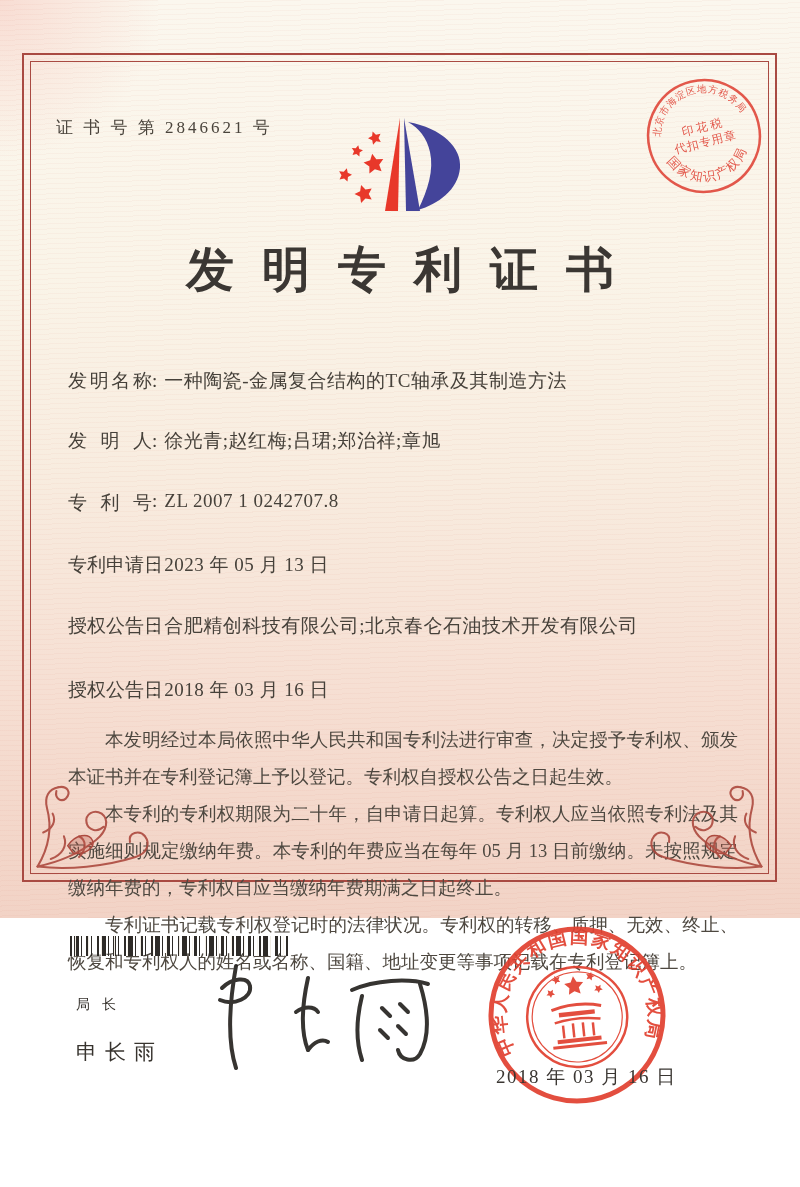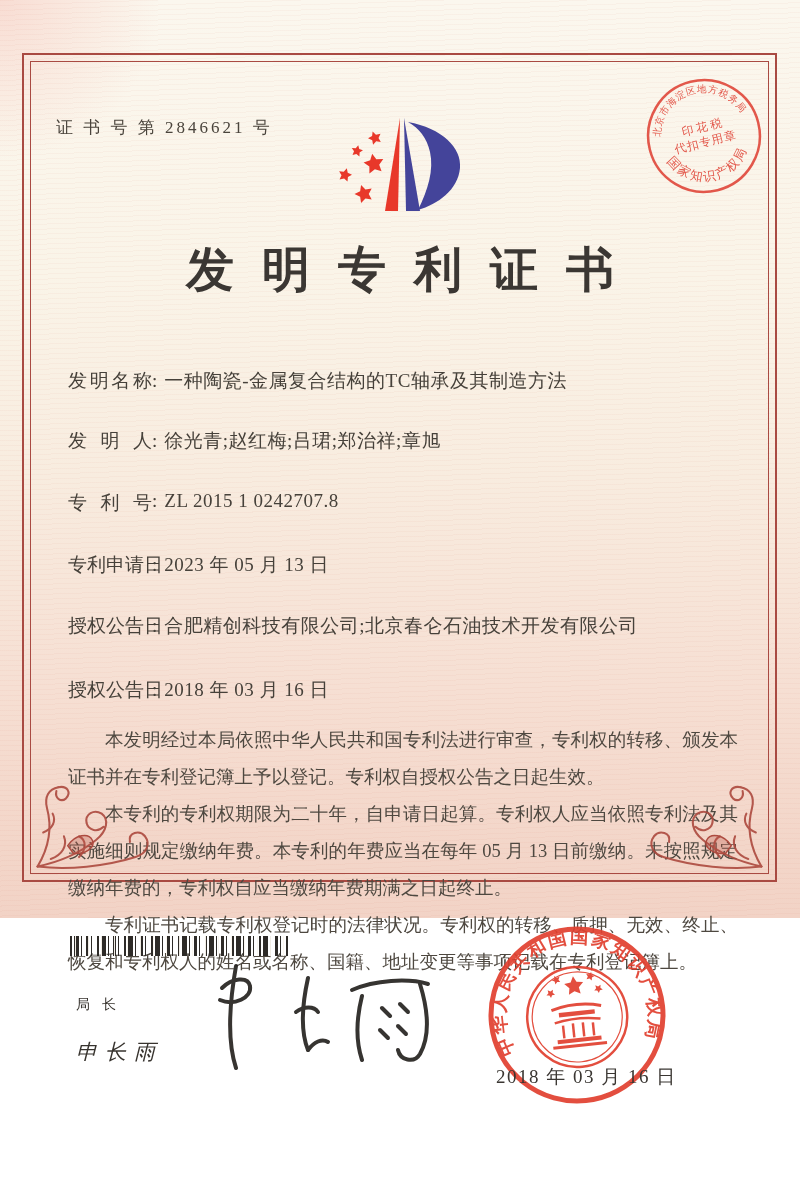--- a/index.html
+++ b/index.html
@@ -31,21 +31,21 @@
   .barcode{position:absolute;left:70px;top:936px;width:220px;height:20px;
     background:
       repeating-linear-gradient(90deg, rgba(250,246,238,0) 0 5px, rgba(250,246,238,0.95) 5px 6px, rgba(250,246,238,0) 6px 13px),
       repeating-linear-gradient(90deg,
         #2e2b28 0 2px, rgba(0,0,0,0) 2px 4px,
         #2e2b28 4px 9px, rgba(0,0,0,0) 9px 11px,
         #2e2b28 11px 12px, rgba(0,0,0,0) 12px 16px,
         #2e2b28 16px 19px, rgba(0,0,0,0) 19px 21px,
         #2e2b28 21px 22px, rgba(0,0,0,0) 22px 27px);}
   .signoff-title{position:absolute;left:76px;top:996px;font-size:14px;color:#37332e;letter-spacing:12px;}
-  .signoff-name{position:absolute;left:76px;top:1038px;font-size:21px;color:#37332e;letter-spacing:8px;font-style:italic;}
+  .signoff-name{position:absolute;left:76px;top:1038px;font-size:21px;color:#37332e;letter-spacing:8px;}
   .signature{position:absolute;left:170px;top:960px;z-index:3;}
   .office-seal{position:absolute;left:482px;top:920px;z-index:2;opacity:0.92;}
   .issue-date{position:absolute;left:496px;top:1064px;z-index:5;font-size:19px;
     color:#3a3632;letter-spacing:1.5px;white-space:nowrap;}
   .tax-seal{position:absolute;left:638px;top:70px;opacity:0.9;}
   .corner{position:absolute;bottom:44px;z-index:1;}
   .corner.left{left:30px;}
   .corner.right{right:31px;transform:scaleX(-1);}
   svg .seal-stroke{stroke:#e1402f;fill:none;}
   svg .seal-fill{fill:#e1402f;}
@@ -103,35 +103,35 @@
   <div class="title">发明专利证书</div>
 
   <div class="fields">
     <div class="f-row" style="top:0px">
       <span class="f-label">发明名称</span><span class="f-colon">:</span><span class="f-value">一种陶瓷-金属复合结构的TC轴承及其制造方法</span>
     </div>
     <div class="f-row" style="top:60px">
       <span class="f-label">发明人</span><span class="f-colon">:</span><span class="f-value">徐光青;赵红梅;吕珺;郑治祥;章旭</span>
     </div>
     <div class="f-row" style="top:122px">
-      <span class="f-label">专利号</span><span class="f-colon">:</span><span class="f-value">ZL 2015 1 0242707.8</span>
+      <span class="f-label">专利号</span><span class="f-colon">:</span><span class="f-value">ZL 2007 1 0242707.8</span>
     </div>
     <div class="f-row" style="top:184px">
       <span class="f-label">专利申请日</span><span class="f-colon">:</span><span class="f-value">2023 年 05 月 13 日</span>
     </div>
     <div class="f-row" style="top:245px">
       <span class="f-label">授权公告日</span><span class="f-colon">:</span><span class="f-value">合肥精创科技有限公司;北京春仑石油技术开发有限公司</span>
     </div>
     <div class="f-row" style="top:309px">
       <span class="f-label">授权公告日</span><span class="f-colon">:</span><span class="f-value">2018 年 03 月 16 日</span>
     </div>
   </div>
 
   <div class="body-text">
-    <p>本发明经过本局依照中华人民共和国专利法进行审查，专利权的转移、颁发本证书并在专利登记簿上予以登记。专利权自授权公告之日起生效。</p>
+    <p>本发明经过本局依照中华人民共和国专利法进行审查，决定授予专利权、颁发本证书并在专利登记簿上予以登记。专利权自授权公告之日起生效。</p>
     <p>本专利的专利权期限为二十年，自申请日起算。专利权人应当依照专利法及其实施细则规定缴纳年费。本专利的年费应当在每年 05 月 13 日前缴纳。未按照规定缴纳年费的，专利权自应当缴纳年费期满之日起终止。</p>
     <p>专利证书记载专利权登记时的法律状况。专利权的转移、质押、无效、终止、恢复和专利权人的姓名或名称、国籍、地址变更等事项记载在专利登记簿上。</p>
   </div>
 
   <div class="barcode"></div>
 
   <div class="signoff-title">局长</div>
   <div class="signoff-name">申长雨</div>
 
   <svg class="signature" width="280" height="115" viewBox="0 0 280 115">

